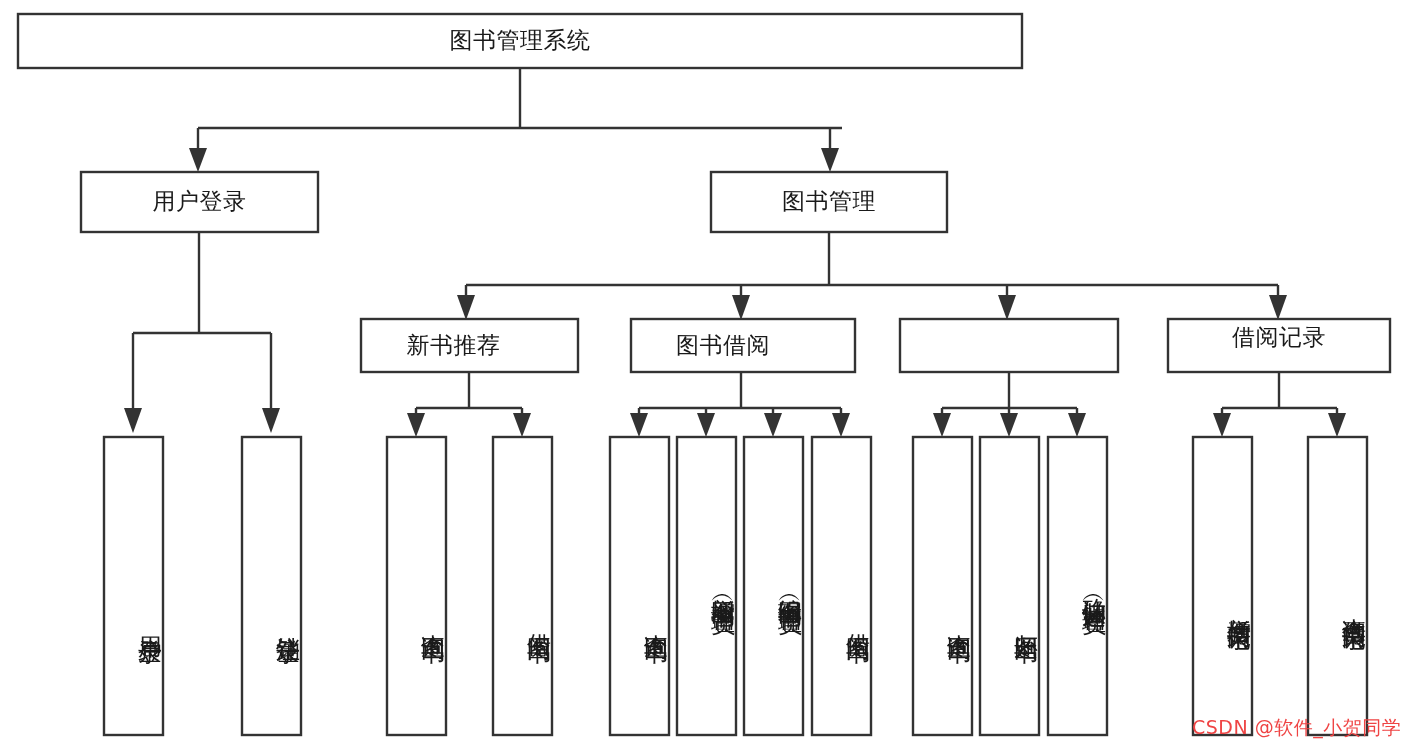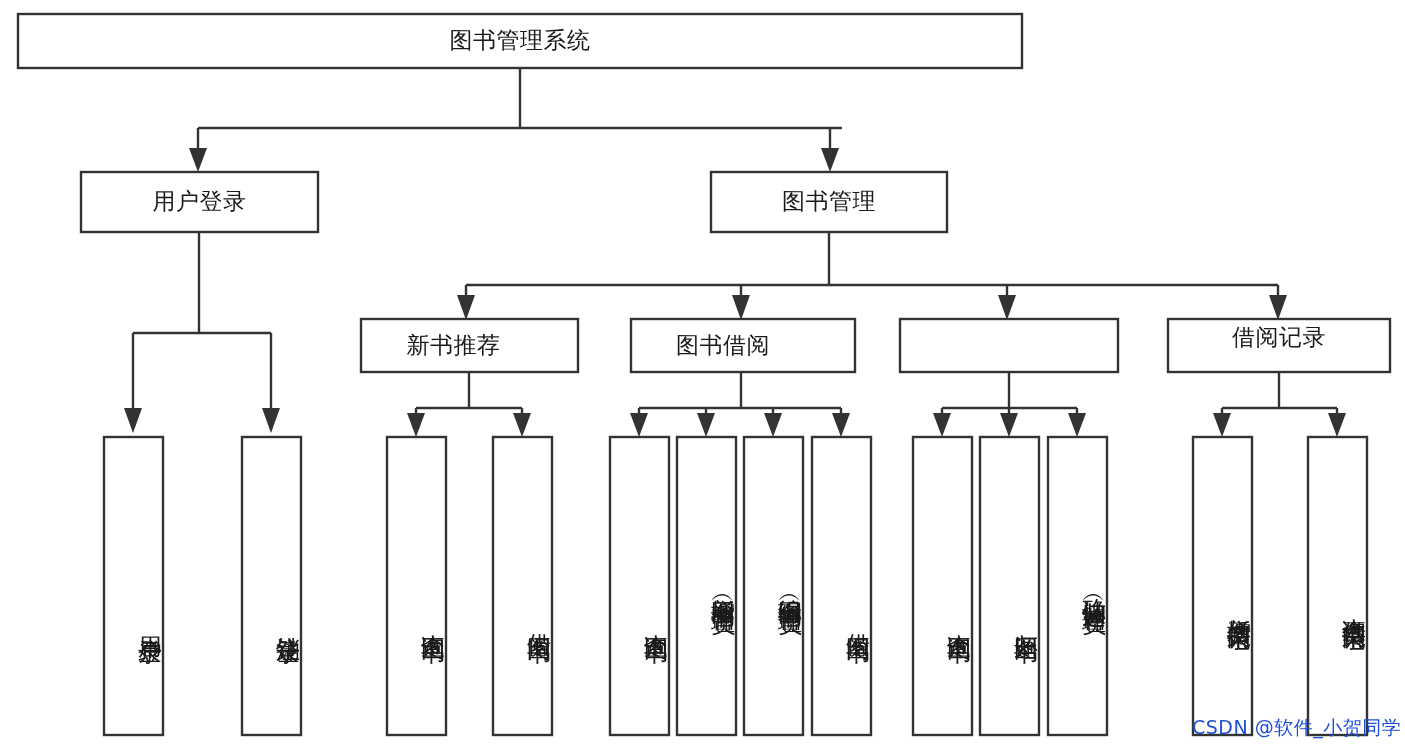--- a/index.html
+++ b/index.html
@@ -65,21 +65,21 @@
     writing-mode: vertical-rl;
     text-orientation: upright;
     letter-spacing: 2px;
     white-space: nowrap;
     pointer-events: none;
     padding-top: 6px;
     box-sizing: border-box;
   }
   .watermark {
     position: absolute;
-    color: #1d4ed8;
+    color: #ef4444;
     font-size: 19px;
     letter-spacing: 0.5px;
     white-space: nowrap;
     pointer-events: none;
   }
 </style>
 </head>
 <body>
 
 <div id="diagram-root">

